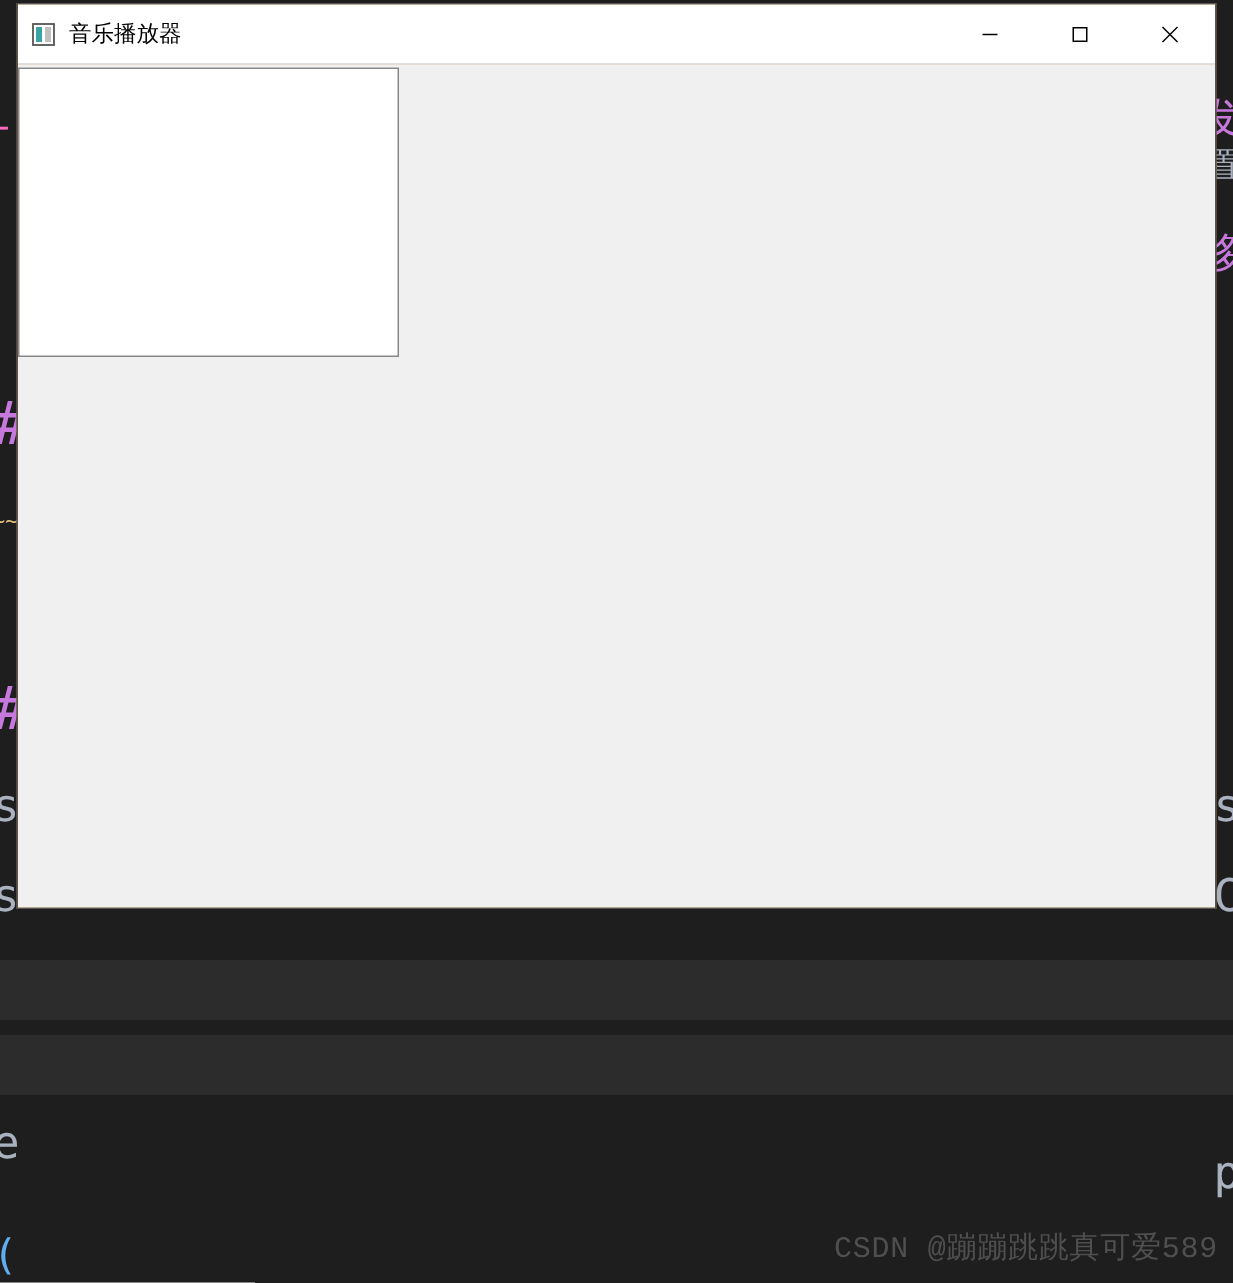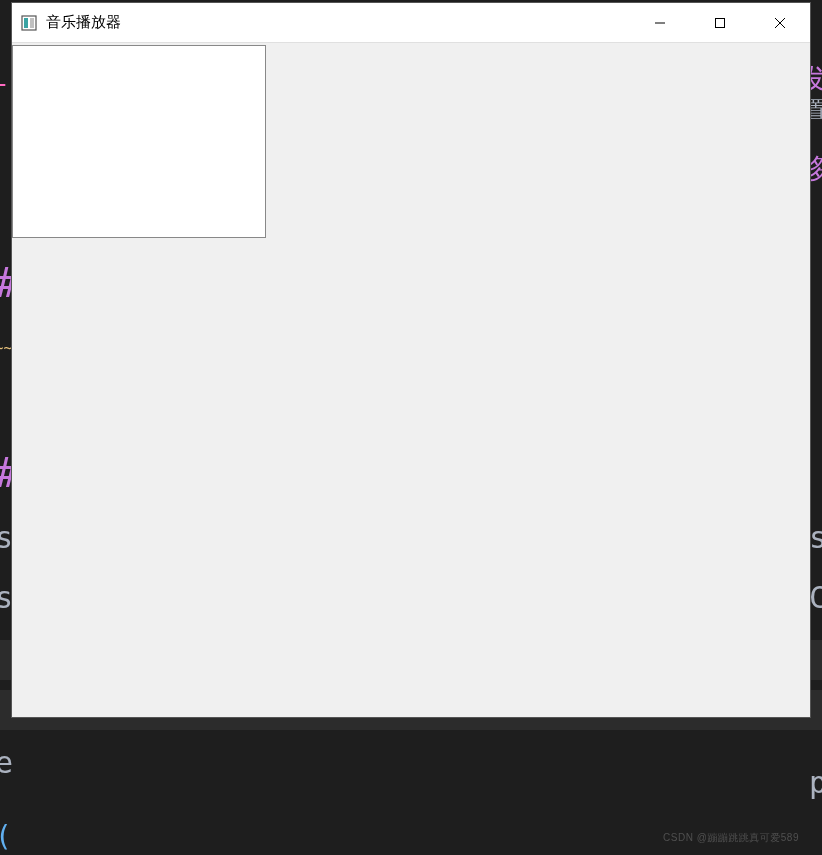--- a/index.html
+++ b/index.html
@@ -53,21 +53,21 @@
       background: #2c2c2c;
     }
     .band1 { top: 640px; }
     .band2 { top: 690px; }
     
     .app-window {
       position: absolute;
       left: 11px;
       top: 2px;
       width: 800px;
-      height: 716px;
+      height: 604px;
       background: #a16207;
       border: 1px solid #555;
       display: flex;
       flex-direction: column;
     }
     
     .titlebar {
       height: 40px;
       background: #ffffff;
       display: flex;
@@ -130,25 +130,25 @@
       left: 0px;
       top: 2px;
       width: 254px;
       height: 193px;
       background: #ffffff;
       border: 1px solid #888;
     }
     
     .watermark {
       position: absolute;
-      right: 23px;
+      right: 10px;
       bottom: 10px;
-      font-size: 10px;
+      font-size: 20px;
       color: rgba(120,120,120,0.55);
-      font-family: Liberation Sans, sans-serif;
+      font-family: Liberation Mono, monospace;
       letter-spacing: 0.5px;
       pointer-events: none;
     }
   </style>
 </head>
 <body>
 
 <div class="bg-code">
   <span class="bg-text t1">-</span>
   <span class="bg-text t2">#</span>

